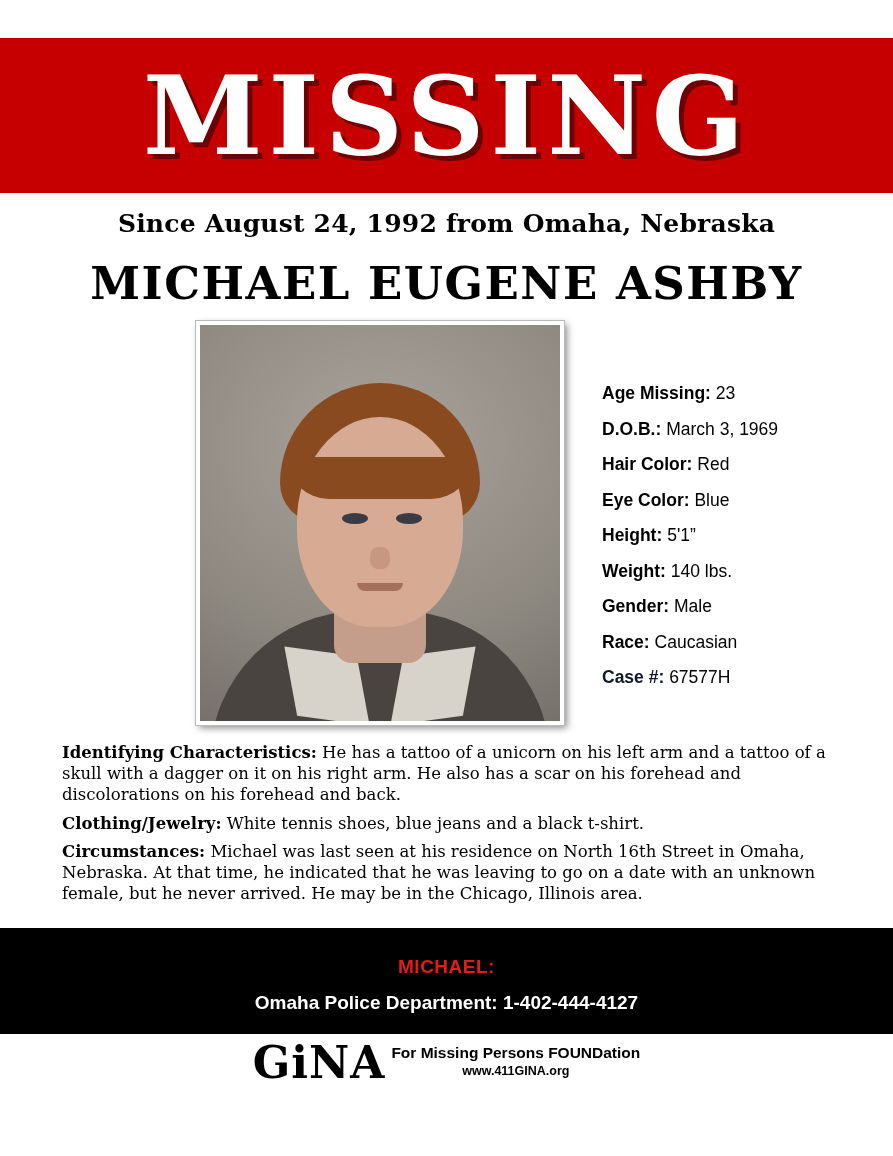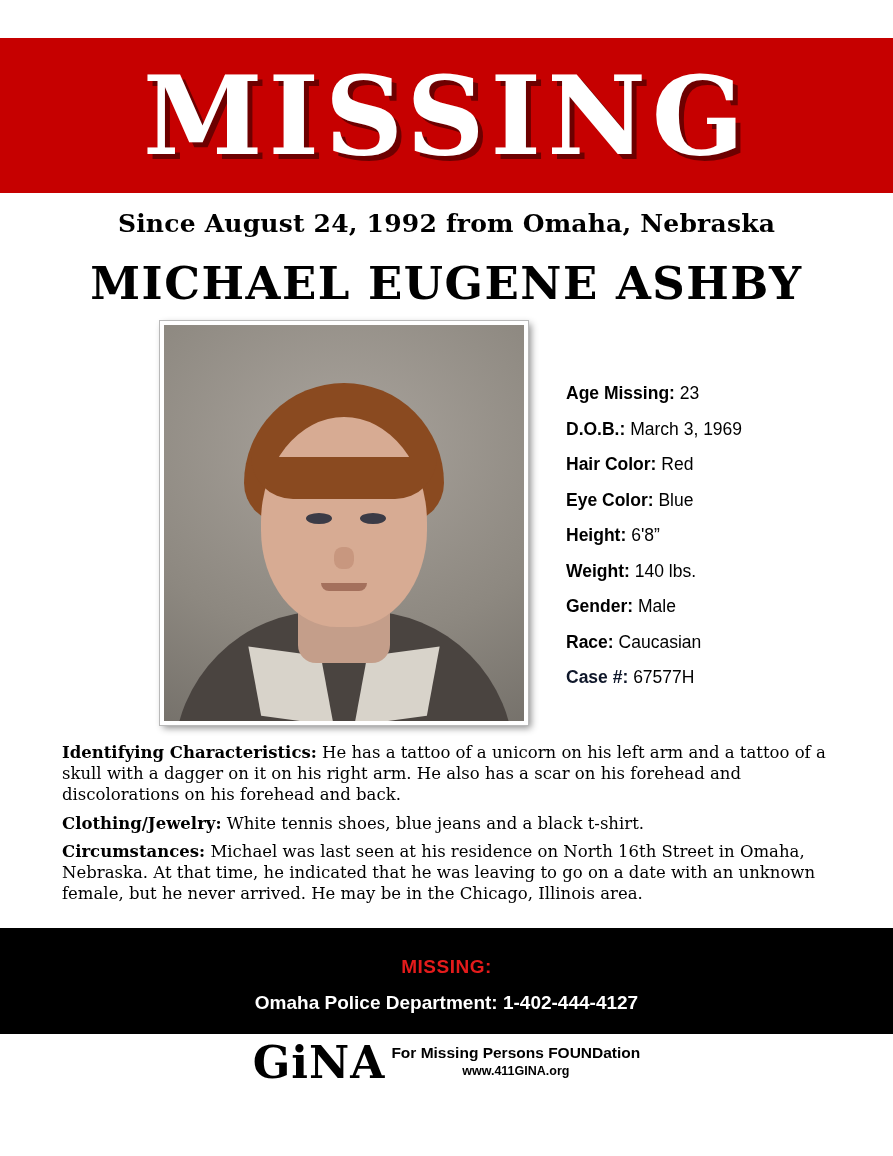--- a/index.html
+++ b/index.html
@@ -69,20 +69,21 @@
     margin-top: 22px;
     line-height: 1.05;
   }
 
   
   .main-area {
     display: flex;
     align-items: flex-start;
     margin-top: 14px;
     padding: 0 60px 0 60px;
+    margin-left: 36px;
   }
   .photo-wrap {
     margin-left: 100px;
     width: 360px;
     height: 396px;
     border: 4px solid #ffffff;
     box-shadow: 0 0 0 1px #b9b9b9, 3px 3px 7px rgba(0,0,0,0.45);
     position: relative;
     overflow: hidden;
     background: #8d8a86;
@@ -337,21 +338,21 @@
       <div class="detail-row">
         <span class="detail-label">Hair Color:</span>
         <span class="detail-value">Red</span>
       </div>
       <div class="detail-row">
         <span class="detail-label">Eye Color:</span>
         <span class="detail-value">Blue</span>
       </div>
       <div class="detail-row">
         <span class="detail-label">Height:</span>
-        <span class="detail-value">6'8”</span>
+        <span class="detail-value">5'1”</span>
       </div>
       <div class="detail-row">
         <span class="detail-label">Weight:</span>
         <span class="detail-value">140 lbs.</span>
       </div>
       <div class="detail-row">
         <span class="detail-label">Gender:</span>
         <span class="detail-value">Male</span>
       </div>
       <div class="detail-row">
@@ -375,21 +376,21 @@
       <span class="lbl">Clothing/Jewelry:</span>
       <span>White tennis shoes, blue jeans and a black t-shirt.</span>
     </p>
     <p>
       <span class="lbl">Circumstances:</span>
       <span>Michael was last seen at his residence on North 16th Street in Omaha, Nebraska. At that time, he indicated that he was leaving to go on a date with an unknown female, but he never arrived. He may be in the Chicago, Illinois area.</span>
     </p>
   </div>
 
   <div class="contact-bar">
-    <div class="contact-title">MISSING:</div>
+    <div class="contact-title">MICHAEL:</div>
     <div class="contact-line">Omaha Police Department: 1-402-444-4127</div>
   </div>
 
   <div class="footer">
     <div class="logo-row">
       <div class="logo-gina">GiNA</div>
       <div class="logo-right">
         <div class="logo-tag">For Missing Persons FOUNDation</div>
         <div class="logo-url">www.411GINA.org</div>
       </div>

